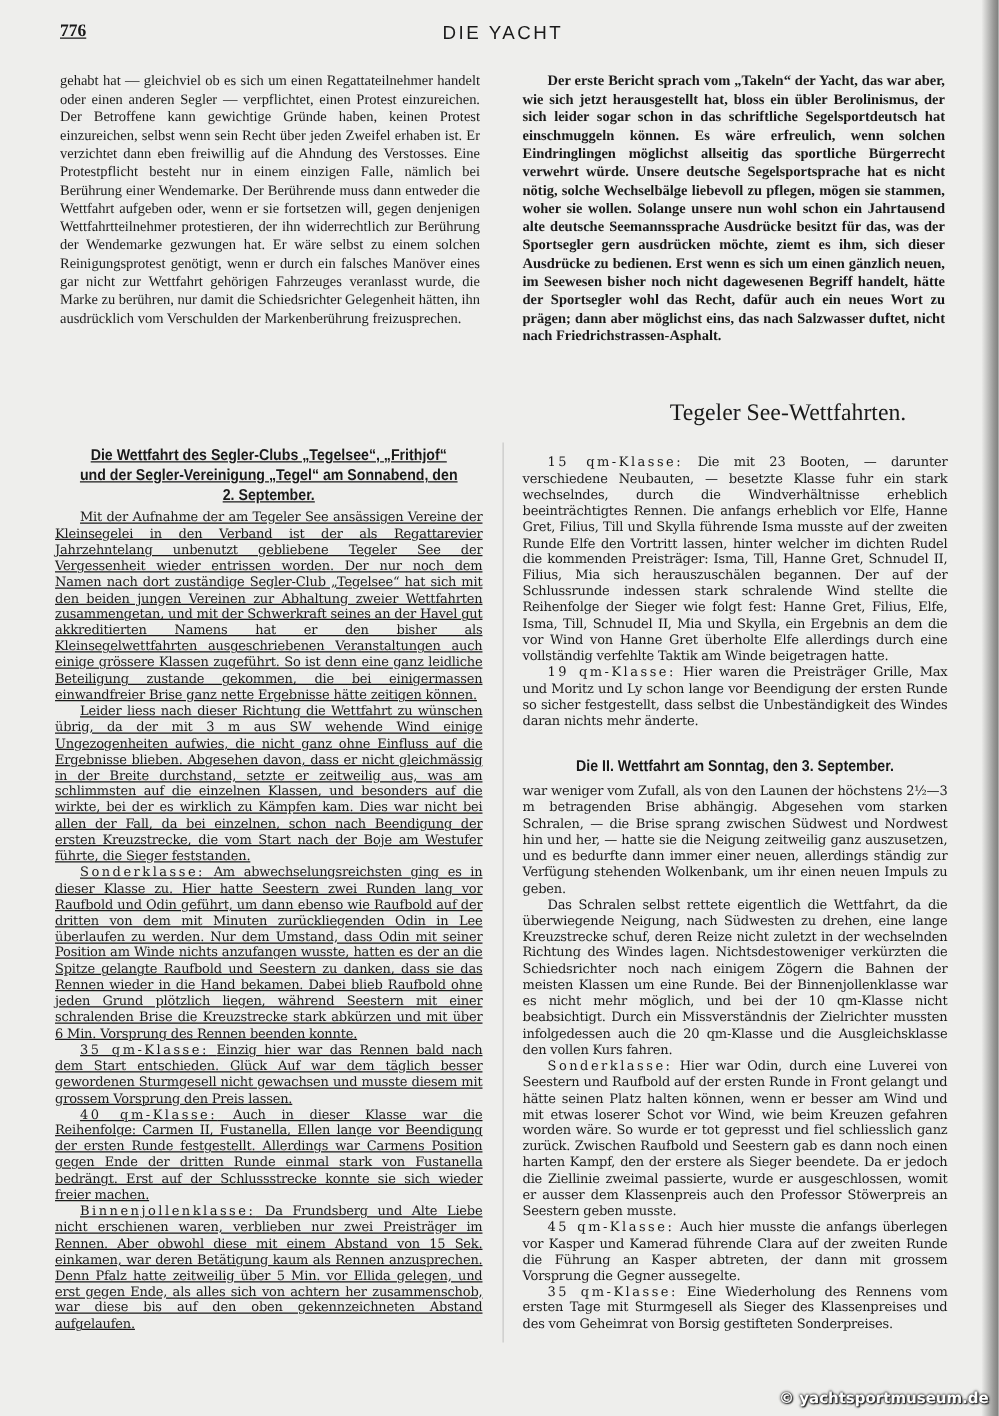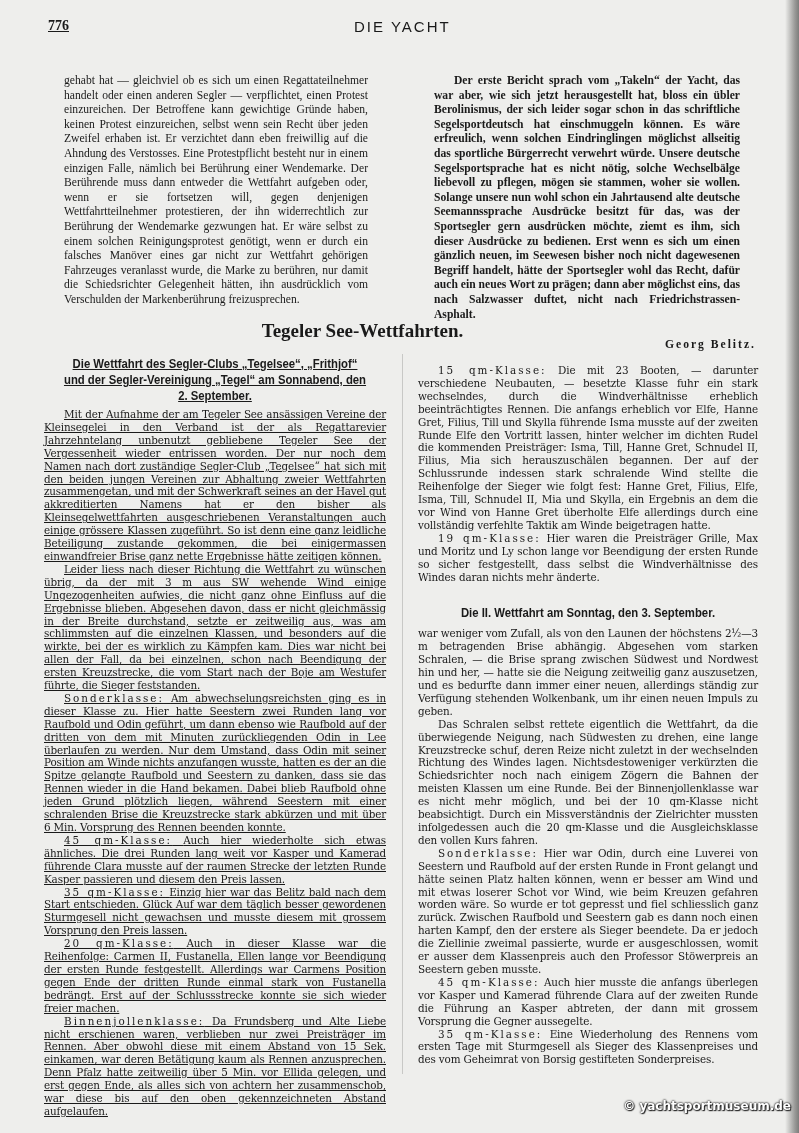--- a/index.html
+++ b/index.html
@@ -14,90 +14,88 @@
     background: linear-gradient(to right, rgba(238,238,236,0), #9a9a98 70%, #7d7d7b);
   }
   .header { position: absolute; top: 18px; left: 48px; width: 700px; height: 24px; }
   .page-number { position: absolute; left: 0; top: 0; font-family: "Liberation Serif", serif; font-weight: bold; font-size: 14px; text-decoration: underline; }
   .running-title { position: absolute; left: 306px; top: 0; font-family: Liberation Sans, sans-serif; font-size: 15px; letter-spacing: 2px; }
 
   .top-left { position: absolute; left: 48px; top: 58px; width: 336px; }
   .top-right { position: absolute; left: 418px; top: 58px; width: 338px; font-weight: bold; }
   .serif-body {
     font-family: "Liberation Serif", serif; font-size: 11.6px; line-height: 14.6px;
-    text-align: justify; margin: 16px;
+    text-align: justify; margin: 0;
   }
   .indent { text-indent: 20px; }
   .signature { text-align: right; font-family: "Liberation Serif", serif; font-size: 11.6px; letter-spacing: 2px; margin-top: 1px; }
 
   .main-title {
-    position: absolute; top: 320px; left: 0; width: 725px; text-align: center;
-    font-family: "Liberation Serif", serif; font-weight: bold; font-size: 19px;
+    position: absolute; top: 320px; left: 0; width: 725px; text-align: right;
+    font-family: "Liberation Serif", serif; font-weight: normal; font-size: 19px;
   }
   .col-left { position: absolute; left: 44px; top: 356px; width: 342px; text-decoration: underline; }
   .col-right { position: absolute; left: 418px; top: 364px; width: 340px; }
   .divider { position: absolute; left: 402px; top: 354px; width: 1px; height: 720px; background: #c8c8c6; }
 
   .sub-heading {
     font-family: "Liberation Sans", sans-serif; font-weight: bold; font-size: 12.6px;
     line-height: 16px; text-align: center; margin: 0 0 4px 0;
     transform: scaleX(0.9); transform-origin: center;
   }
   .col-body {
     font-family: "DejaVu Serif", serif; font-size: 10.4px; line-height: 12.9px;
     text-align: justify; margin: 0; letter-spacing: -0.15px;
   }
   .spaced { letter-spacing: 2px; }
   .sub-heading-2 { margin: 22px 0 6px 0; }
   .watermark {
-    position: absolute; right: 8px; bottom: 20px;
+    position: absolute; right: 8px; bottom: 8px;
     font-family: "DejaVu Sans", sans-serif; font-weight: bold; font-size: 12px; color: #fff;
     text-shadow: 0 0 2px #222, 0 0 2px #222, 1px 1px 1px #222;
   }
 </style>
 </head>
 <body>
 
 <div class="page-shadow"></div>
 
 <div class="header">
   <span class="page-number">776</span>
   <span class="running-title">DIE YACHT</span>
 </div>
 
 <div class="top-left">
   <p class="serif-body">gehabt hat — gleichviel ob es sich um einen Regattateilnehmer handelt oder einen anderen Segler — verpflichtet, einen Protest einzureichen. Der Betroffene kann gewichtige Gründe haben, keinen Protest einzureichen, selbst wenn sein Recht über jeden Zweifel erhaben ist. Er verzichtet dann eben freiwillig auf die Ahndung des Verstosses. Eine Protestpflicht besteht nur in einem einzigen Falle, nämlich bei Berührung einer Wendemarke. Der Berührende muss dann entweder die Wettfahrt aufgeben oder, wenn er sie fortsetzen will, gegen denjenigen Wettfahrtteilnehmer protestieren, der ihn widerrechtlich zur Berührung der Wendemarke gezwungen hat. Er wäre selbst zu einem solchen Reinigungsprotest genötigt, wenn er durch ein falsches Manöver eines gar nicht zur Wettfahrt gehörigen Fahrzeuges veranlasst wurde, die Marke zu berühren, nur damit die Schiedsrichter Gelegenheit hätten, ihn ausdrücklich vom Verschulden der Markenberührung freizusprechen.</p>
 </div>
 
 <div class="top-right">
   <p class="serif-body indent">Der erste Bericht sprach vom „Takeln“ der Yacht, das war aber, wie sich jetzt herausgestellt hat, bloss ein übler Berolinismus, der sich leider sogar schon in das schriftliche Segelsportdeutsch hat einschmuggeln können. Es wäre erfreulich, wenn solchen Eindringlingen möglichst allseitig das sportliche Bürgerrecht verwehrt würde. Unsere deutsche Segelsportsprache hat es nicht nötig, solche Wechselbälge liebevoll zu pflegen, mögen sie stammen, woher sie wollen. Solange unsere nun wohl schon ein Jahrtausend alte deutsche Seemannssprache Ausdrücke besitzt für das, was der Sportsegler gern ausdrücken möchte, ziemt es ihm, sich dieser Ausdrücke zu bedienen. Erst wenn es sich um einen gänzlich neuen, im Seewesen bisher noch nicht dagewesenen Begriff handelt, hätte der Sportsegler wohl das Recht, dafür auch ein neues Wort zu prägen; dann aber möglichst eins, das nach Salzwasser duftet, nicht nach Friedrichstrassen-Asphalt.</p>
-  <div class="signature">Georg Belitz.</div>
 </div>
 
 <div class="main-title">Tegeler See-Wettfahrten.</div>
 
 <div class="divider"></div>
 
 <div class="col-left">
   <h2 class="sub-heading">Die Wettfahrt des Segler-Clubs „Tegelsee“, „Frithjof“ und der Segler-Vereinigung „Tegel“ am Sonnabend, den 2. September.</h2>
   <div id="s1-left">
       <p class="col-body indent"><span>Mit der Aufnahme der am Tegeler See ansässigen Vereine der Kleinsegelei in den Verband ist der als Regattarevier Jahrzehntelang unbenutzt gebliebene Tegeler See der Vergessenheit wieder entrissen worden. Der nur noch dem Namen nach dort zuständige Segler-Club „Tegelsee“ hat sich mit den beiden jungen Vereinen zur Abhaltung zweier Wettfahrten zusammengetan, und mit der Schwerkraft seines an der Havel gut akkreditierten Namens hat er den bisher als Kleinsegelwettfahrten ausgeschriebenen Veranstaltungen auch einige grössere Klassen zugeführt. So ist denn eine ganz leidliche Beteiligung zustande gekommen, die bei einigermassen einwandfreier Brise ganz nette Ergebnisse hätte zeitigen können.</span></p>
       <p class="col-body indent"><span>Leider liess nach dieser Richtung die Wettfahrt zu wünschen übrig, da der mit 3 m aus SW wehende Wind einige Ungezogenheiten aufwies, die nicht ganz ohne Einfluss auf die Ergebnisse blieben. Abgesehen davon, dass er nicht gleichmässig in der Breite durchstand, setzte er zeitweilig aus, was am schlimmsten auf die einzelnen Klassen, und besonders auf die wirkte, bei der es wirklich zu Kämpfen kam. Dies war nicht bei allen der Fall, da bei einzelnen, schon nach Beendigung der ersten Kreuzstrecke, die vom Start nach der Boje am Westufer führte, die Sieger feststanden.</span></p>
       <p class="col-body indent"><span class="spaced">Sonderklasse:</span> <span>Am abwechselungsreichsten ging es in dieser Klasse zu. Hier hatte Seestern zwei Runden lang vor Raufbold und Odin geführt, um dann ebenso wie Raufbold auf der dritten von dem mit Minuten zurückliegenden Odin in Lee überlaufen zu werden. Nur dem Umstand, dass Odin mit seiner Position am Winde nichts anzufangen wusste, hatten es der an die Spitze gelangte Raufbold und Seestern zu danken, dass sie das Rennen wieder in die Hand bekamen. Dabei blieb Raufbold ohne jeden Grund plötzlich liegen, während Seestern mit einer schralenden Brise die Kreuzstrecke stark abkürzen und mit über 6 Min. Vorsprung des Rennen beenden konnte.</span></p>
-      <p class="col-body indent"><span class="spaced">45 qm-Klasse:</span> <span>Auch hier wiederholte sich etwas ähnliches. Die drei Runden lang weit vor Kasper und Kamerad führende Clara musste auf der raumen Strecke der letzten Runde Kasper passieren und diesem den Preis lassen.</span></p>
-      <p class="col-body indent"><span class="spaced">35 qm-Klasse:</span> <span>Einzig hier war das Belitz bald nach dem Start entschieden. Glück Auf war dem täglich besser gewordenen Sturmgesell nicht gewachsen und musste diesem mit grossem Vorsprung den Preis lassen.</span></p>
-      <p class="col-body indent"><span class="spaced">20 qm-Klasse:</span> <span>Auch in dieser Klasse war die Reihenfolge: Carmen II, Fustanella, Ellen lange vor Beendigung der ersten Runde festgestellt. Allerdings war Carmens Position gegen Ende der dritten Runde einmal stark von Fustanella bedrängt. Erst auf der Schlussstrecke konnte sie sich wieder freier machen.</span></p>
+      <p class="col-body indent"><span class="spaced">35 qm-Klasse:</span> <span>Einzig hier war das Rennen bald nach dem Start entschieden. Glück Auf war dem täglich besser gewordenen Sturmgesell nicht gewachsen und musste diesem mit grossem Vorsprung den Preis lassen.</span></p>
+      <p class="col-body indent"><span class="spaced">40 qm-Klasse:</span> <span>Auch in dieser Klasse war die Reihenfolge: Carmen II, Fustanella, Ellen lange vor Beendigung der ersten Runde festgestellt. Allerdings war Carmens Position gegen Ende der dritten Runde einmal stark von Fustanella bedrängt. Erst auf der Schlussstrecke konnte sie sich wieder freier machen.</span></p>
       <p class="col-body indent"><span class="spaced">Binnenjollenklasse:</span> <span>Da Frundsberg und Alte Liebe nicht erschienen waren, verblieben nur zwei Preisträger im Rennen. Aber obwohl diese mit einem Abstand von 15 Sek. einkamen, war deren Betätigung kaum als Rennen anzusprechen. Denn Pfalz hatte zeitweilig über 5 Min. vor Ellida gelegen, und erst gegen Ende, als alles sich von achtern her zusammenschob, war diese bis auf den oben gekennzeichneten Abstand aufgelaufen.</span></p>
     </div>
 </div>
 
 <div class="col-right">
   <div id="s1-right">
       <p class="col-body indent"><span class="spaced">15 qm-Klasse:</span> <span>Die mit 23 Booten, — darunter verschiedene Neubauten, — besetzte Klasse fuhr ein stark wechselndes, durch die Windverhältnisse erheblich beeinträchtigtes Rennen. Die anfangs erheblich vor Elfe, Hanne Gret, Filius, Till und Skylla führende Isma musste auf der zweiten Runde Elfe den Vortritt lassen, hinter welcher im dichten Rudel die kommenden Preisträger: Isma, Till, Hanne Gret, Schnudel II, Filius, Mia sich herauszuschälen begannen. Der auf der Schlussrunde indessen stark schralende Wind stellte die Reihenfolge der Sieger wie folgt fest: Hanne Gret, Filius, Elfe, Isma, Till, Schnudel II, Mia und Skylla, ein Ergebnis an dem die vor Wind von Hanne Gret überholte Elfe allerdings durch eine vollständig verfehlte Taktik am Winde beigetragen hatte.</span></p>
-      <p class="col-body indent"><span class="spaced">19 qm-Klasse:</span> <span>Hier waren die Preisträger Grille, Max und Moritz und Ly schon lange vor Beendigung der ersten Runde so sicher festgestellt, dass selbst die Windverhältnisse des Windes daran nichts mehr änderte.</span></p>
+      <p class="col-body indent"><span class="spaced">19 qm-Klasse:</span> <span>Hier waren die Preisträger Grille, Max und Moritz und Ly schon lange vor Beendigung der ersten Runde so sicher festgestellt, dass selbst die Unbeständigkeit des Windes daran nichts mehr änderte.</span></p>
     </div>
   <h2 class="sub-heading sub-heading-2">Die II. Wettfahrt am Sonntag, den 3. September.</h2>
   <div id="s2">
       <p class="col-body"><span>war weniger vom Zufall, als von den Launen der höchstens 2½—3 m betragenden Brise abhängig. Abgesehen vom starken Schralen, — die Brise sprang zwischen Südwest und Nordwest hin und her, — hatte sie die Neigung zeitweilig ganz auszusetzen, und es bedurfte dann immer einer neuen, allerdings ständig zur Verfügung stehenden Wolkenbank, um ihr einen neuen Impuls zu geben.</span></p>
       <p class="col-body indent"><span>Das Schralen selbst rettete eigentlich die Wettfahrt, da die überwiegende Neigung, nach Südwesten zu drehen, eine lange Kreuzstrecke schuf, deren Reize nicht zuletzt in der wechselnden Richtung des Windes lagen. Nichtsdestoweniger verkürzten die Schiedsrichter noch nach einigem Zögern die Bahnen der meisten Klassen um eine Runde. Bei der Binnenjollenklasse war es nicht mehr möglich, und bei der 10 qm-Klasse nicht beabsichtigt. Durch ein Missverständnis der Zielrichter mussten infolgedessen auch die 20 qm-Klasse und die Ausgleichsklasse den vollen Kurs fahren.</span></p>
       <p class="col-body indent"><span class="spaced">Sonderklasse:</span> <span>Hier war Odin, durch eine Luverei von Seestern und Raufbold auf der ersten Runde in Front gelangt und hätte seinen Platz halten können, wenn er besser am Wind und mit etwas loserer Schot vor Wind, wie beim Kreuzen gefahren worden wäre. So wurde er tot gepresst und fiel schliesslich ganz zurück. Zwischen Raufbold und Seestern gab es dann noch einen harten Kampf, den der erstere als Sieger beendete. Da er jedoch die Ziellinie zweimal passierte, wurde er ausgeschlossen, womit er ausser dem Klassenpreis auch den Professor Stöwerpreis an Seestern geben musste.</span></p>
       <p class="col-body indent"><span class="spaced">45 qm-Klasse:</span> <span>Auch hier musste die anfangs überlegen vor Kasper und Kamerad führende Clara auf der zweiten Runde die Führung an Kasper abtreten, der dann mit grossem Vorsprung die Gegner aussegelte.</span></p>
       <p class="col-body indent"><span class="spaced">35 qm-Klasse:</span> <span>Eine Wiederholung des Rennens vom ersten Tage mit Sturmgesell als Sieger des Klassenpreises und des vom Geheimrat von Borsig gestifteten Sonderpreises.</span></p>
     </div>
 </div>

